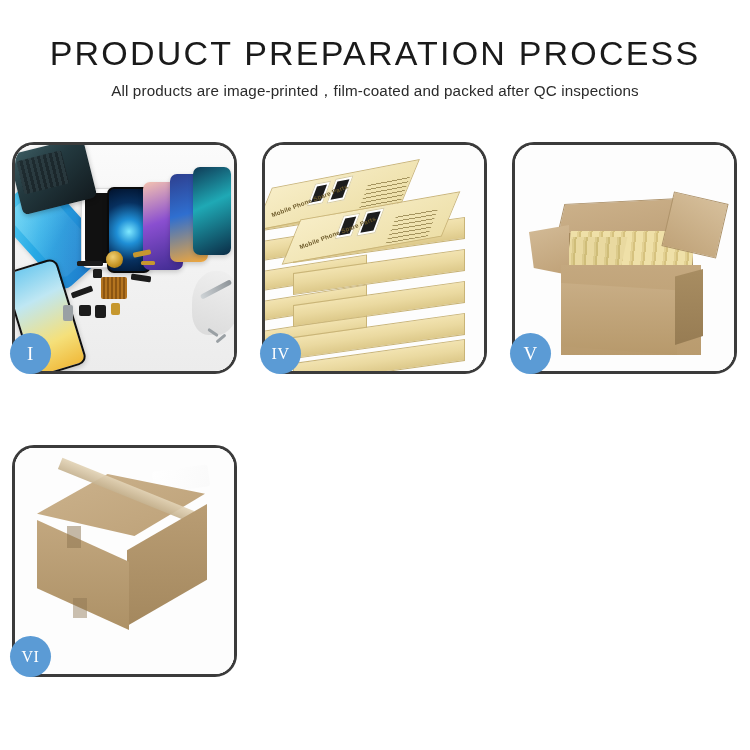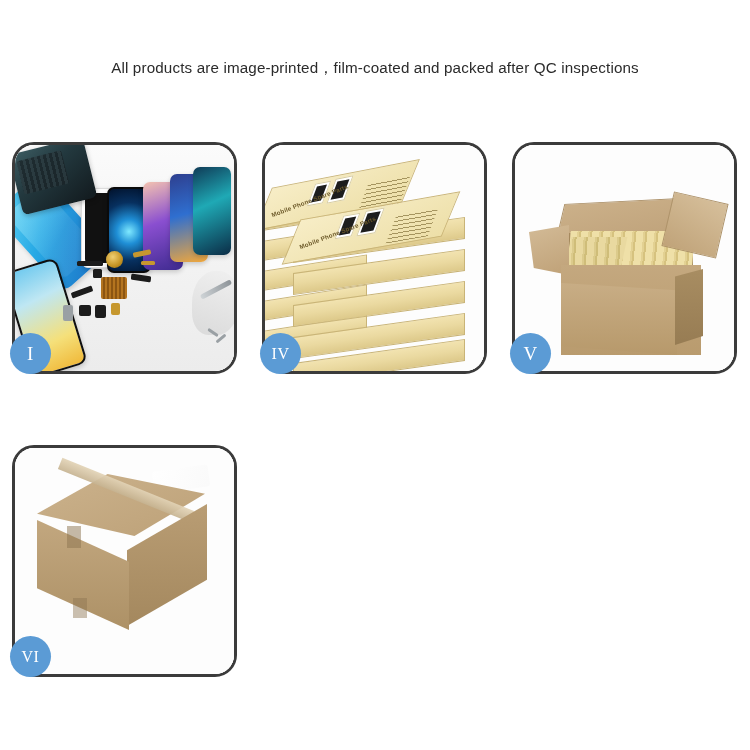--- a/index.html
+++ b/index.html
@@ -32,21 +32,21 @@
     font-size: 34px;
     font-weight: 400;
     letter-spacing: 2.2px;
     color: #1a1a1a;
     line-height: 1.12;
     white-space: nowrap;
     font-family: "Liberation Sans", sans-serif;
   }
 
   .subtitle {
-    margin-top: 24px;
+    margin-top: 9px;
     font-size: 15.2px;
     font-weight: 400;
     letter-spacing: 0.15px;
     color: #2b2b2b;
     white-space: nowrap;
     font-family: "Liberation Sans", sans-serif;
   }
 
   
   .grid {
@@ -471,20 +471,21 @@
     background:linear-gradient(120deg,rgba(255,255,255,.85),rgba(240,240,240,.25));
     transform:rotate(-8deg);border-radius:3px;
   }
 </style>
 </head>
 <body>
 
 <div class="page">
 
   <div class="header">
+    <div class="title">PRODUCT PREPARATION PROCESS</div>
     <div class="subtitle">All products are image-printed，film-coated and packed after QC inspections</div>
   </div>
 
   <div class="grid">
 
     <div class="panel">
       <div class="panel-inner">
         <div class="photo">
           <div class="p1-bg"></div>
           <div class="phone p1-blue"></div>

